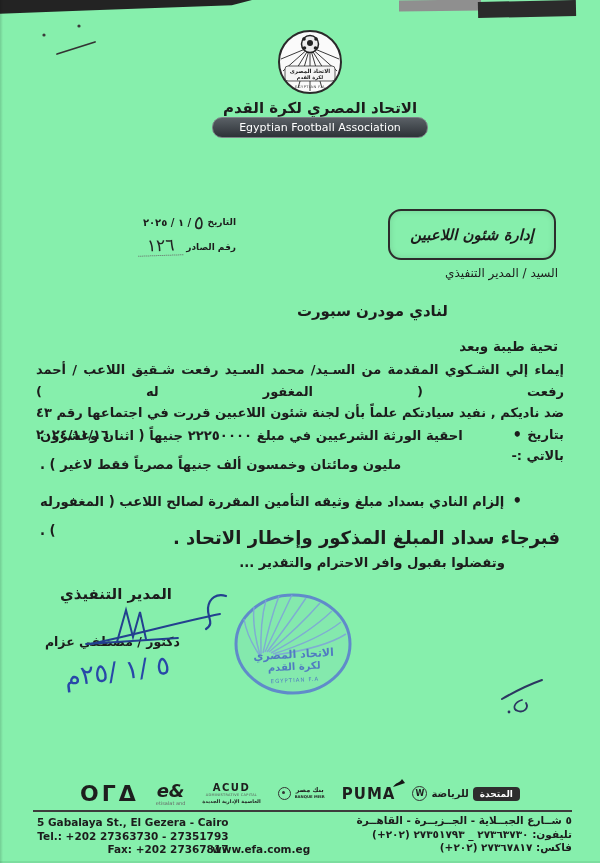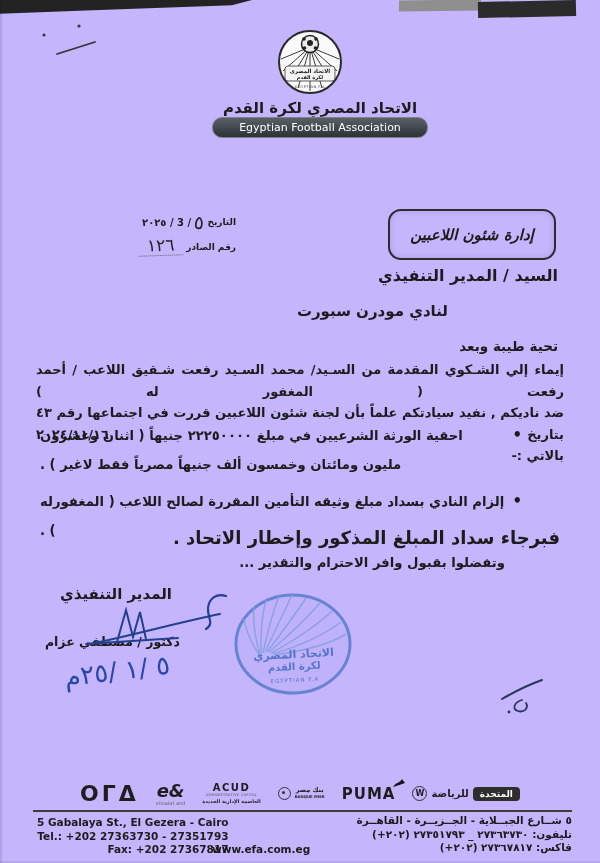--- a/index.html
+++ b/index.html
@@ -1,17 +1,17 @@
 <!DOCTYPE html>
 <html><head>
 <meta charset="utf-8">
 <style>
   html,body{margin:0;padding:0;}
   body{width:600px;height:863px;background:#fdfdfc;font-family:"DejaVu Sans",sans-serif;color:#1c1c1c;overflow:hidden;}
-  #page{position:relative;width:600px;height:863px;background:#c4b5fd;}
+  #page{position:relative;width:600px;height:863px;background:#86efac;}
   .abs{position:absolute;}
   
   .band-a{left:0;top:0;width:252px;height:15px;background:#232323;clip-path:polygon(0 0,100% 0,92% 35%,34% 70%,0 92%);}
   .band-b{left:399px;top:0;width:82px;height:11px;background:#8f8f8f;transform:skewY(-0.6deg);}
   .band-c{left:478px;top:1px;width:98px;height:16px;background:#2b2b2b;transform:rotate(-1.2deg);}
   .edge-left{left:0;top:0;bottom:0;width:3px;background:linear-gradient(to right,rgba(0,0,0,.14),rgba(0,0,0,0));}
   .edge-bottom{left:0;right:0;bottom:0;height:2px;background:rgba(0,0,0,.07);}
   
   .crest{left:277px;top:29px;}
   .org-title{top:99px;left:40px;right:0;text-align:center;font-size:15px;font-weight:bold;letter-spacing:.5px;direction:rtl;}
@@ -20,21 +20,21 @@
   .dept-box{top:209px;left:388px;width:164px;height:47px;border:2.5px solid #2c2c2c;border-radius:13px;display:flex;align-items:center;justify-content:center;font-size:15px;font-weight:bold;font-style:italic;direction:rtl;box-shadow:inset 0 0 6px rgba(0,0,0,.12);}
   
   .meta{top:213px;left:132px;width:104px;direction:rtl;}
   .meta-row{display:flex;direction:rtl;align-items:center;gap:3px;}
   .meta-label{font-size:9px;font-weight:bold;white-space:nowrap;}
   .hand{font-size:19px;line-height:18px;color:#232323;transform:rotate(6deg);}
   .meta-printed{font-size:10px;font-weight:bold;direction:rtl;white-space:nowrap;}
   .serial-val{font-size:17px;line-height:16px;letter-spacing:2px;color:#232323;border-bottom:1px dotted #666;padding:0 9px 2px 9px;transform:rotate(-2deg);}
   
   .rtl{direction:rtl;}
-  .addressee{top:266px;right:42px;font-size:16px;font-weight:bold;white-space:nowrap;}
+  .addressee{top:266px;right:42px;font-size:12px;font-weight:normal;white-space:nowrap;}
   .club{top:302px;right:152px;font-size:15px;font-weight:bold;white-space:nowrap;}
   .greeting{top:338px;right:42px;font-size:13.5px;font-weight:bold;white-space:nowrap;}
   .body-block{top:359px;right:36px;left:36px;font-size:13px;font-weight:600;line-height:21.5px;}
   .just{text-align:justify;text-align-last:justify;}
   .lastline{text-align:right;}
   .bullets{top:421px;right:78px;left:40px;font-size:13.2px;font-weight:bold;line-height:29px;}
   .bullet{position:relative;padding-right:17px;margin-bottom:8px;text-align:left;}
   .bullet::before{content:"•";position:absolute;right:0;top:0;font-size:15px;}
   .closing1{top:527px;right:40px;font-size:18px;font-weight:bold;white-space:nowrap;}
   .closing2{top:555px;right:95px;font-size:13.2px;font-weight:bold;white-space:nowrap;}
@@ -114,21 +114,21 @@
 
   <div class="abs org-title">الاتحاد المصري لكرة القدم</div>
   <div class="abs banner">Egyptian Football Association</div>
 
   <div class="abs dept-box">إدارة شئون اللاعبين</div>
 
   <div class="abs meta">
     <div class="meta-row">
       <span class="meta-label">التاريخ</span>
       <span class="hand">٥</span>
-      <span class="meta-printed">/ 3 / ٢٠٢٥</span>
+      <span class="meta-printed">/ ١ / ٢٠٢٥</span>
     </div>
     <div class="meta-row" style="margin-top:6px;">
       <span class="meta-label">رقم الصادر</span>
       <span class="serial-val">١٢٦</span>
     </div>
   </div>
 
   <div class="abs rtl addressee">السيد / المدير التنفيذي</div>
   <div class="abs rtl club">لنادي مودرن سبورت</div>
   <div class="abs rtl greeting">تحية طيبة وبعد</div>

